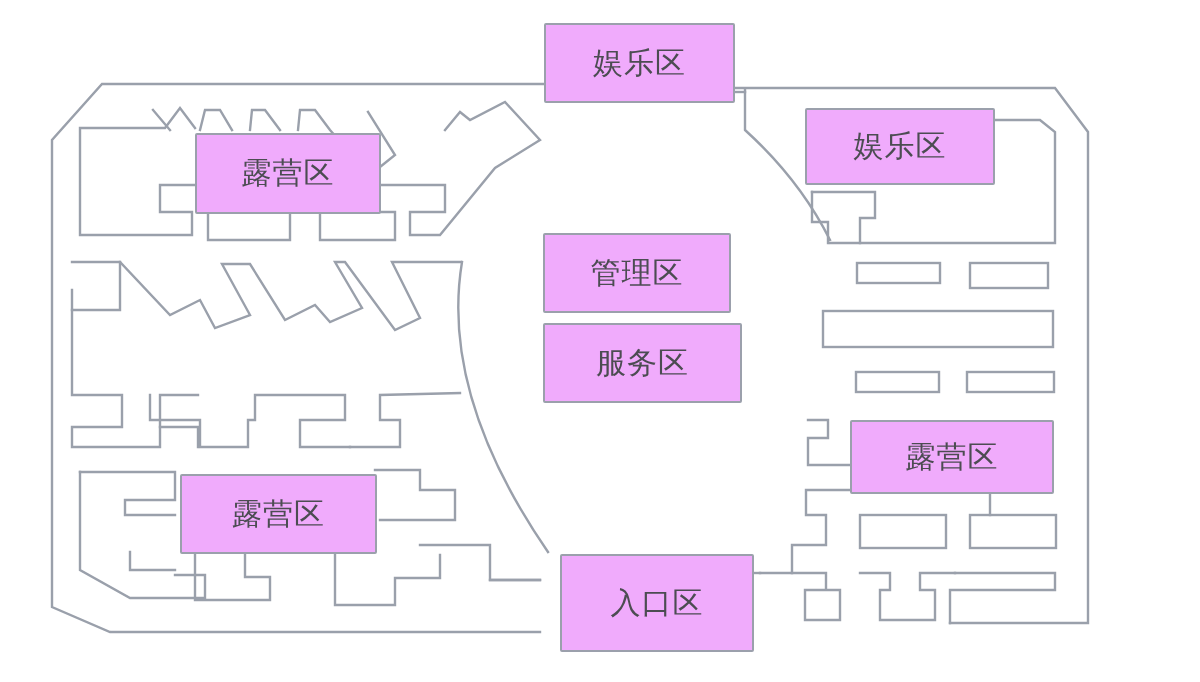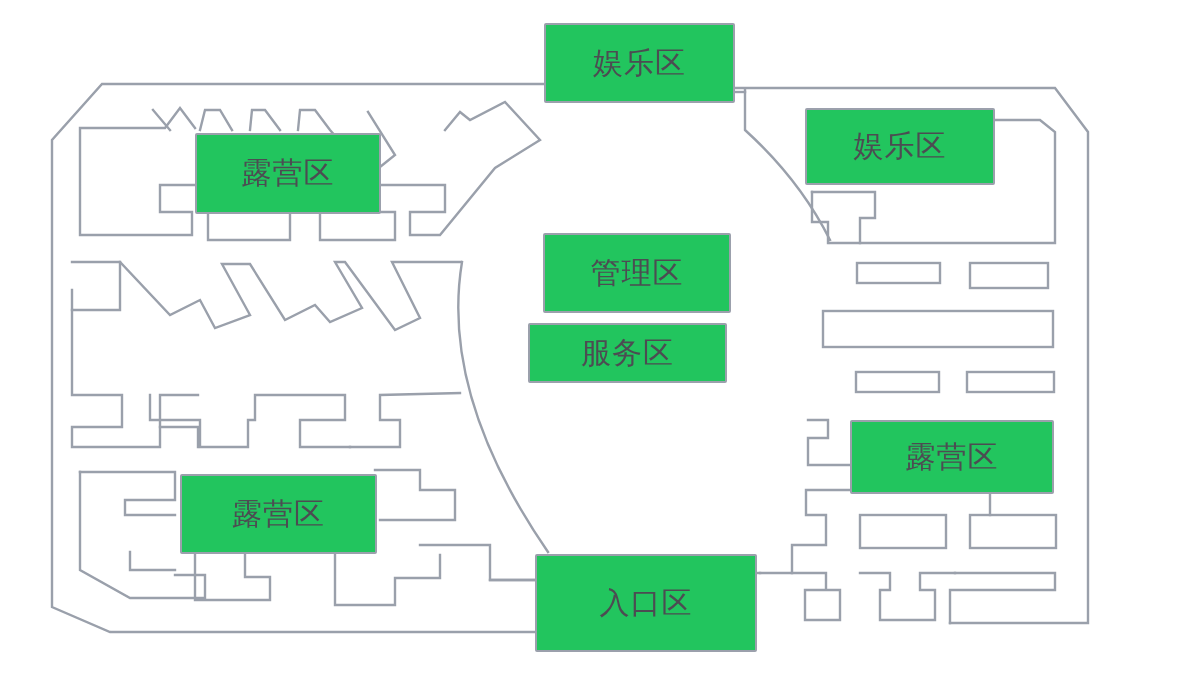--- a/index.html
+++ b/index.html
@@ -3,21 +3,21 @@
 <meta charset="utf-8">
 <style>
   html, body { margin: 0; padding: 0; background: #ffffff; }
   body { width: 1200px; height: 682px; overflow: hidden; position: relative;
          font-family: "DejaVu Sans", sans-serif; }
   #canvas { position: absolute; left: 0; top: 0; width: 1200px; height: 682px; }
   #canvas path, #canvas polyline, #canvas rect, #canvas line {
     fill: none; stroke: #9aa0ab; stroke-width: 2.4; stroke-linejoin: miter; stroke-linecap: square;
   }
   .zone-box {
-    position: absolute; background: #22c55e; border: 2.4px solid #9ba0ac;
+    position: absolute; background: #f0abfc; border: 2.4px solid #9ba0ac;
     box-sizing: border-box; display: flex; align-items: center; justify-content: center;
     border-radius: 2px;
   }
   .zone-label {
     font-family: "DejaVu Sans", sans-serif; font-size: 30px; color: #4c4c52;
     letter-spacing: 1px; font-weight: normal;
   }
 </style>
 </head>
 <body>
@@ -87,27 +87,27 @@
 </div>
 
 <div class="zone-box" style="left:195px; top:133px; width:186px; height:81px;">
   <span class="zone-label">露营区</span>
 </div>
 
 <div class="zone-box" style="left:543px; top:233px; width:188px; height:80px;">
   <span class="zone-label">管理区</span>
 </div>
 
-<div class="zone-box" style="left:528px; top:323px; width:199px; height:60px;">
+<div class="zone-box" style="left:543px; top:323px; width:199px; height:80px;">
   <span class="zone-label">服务区</span>
 </div>
 
 <div class="zone-box" style="left:850px; top:420px; width:204px; height:74px;">
   <span class="zone-label">露营区</span>
 </div>
 
 <div class="zone-box" style="left:180px; top:474px; width:197px; height:80px;">
   <span class="zone-label">露营区</span>
 </div>
 
-<div class="zone-box" style="left:535px; top:554px; width:222px; height:98px;">
+<div class="zone-box" style="left:560px; top:554px; width:194px; height:98px;">
   <span class="zone-label">入口区</span>
 </div>
 
 </body></html>

